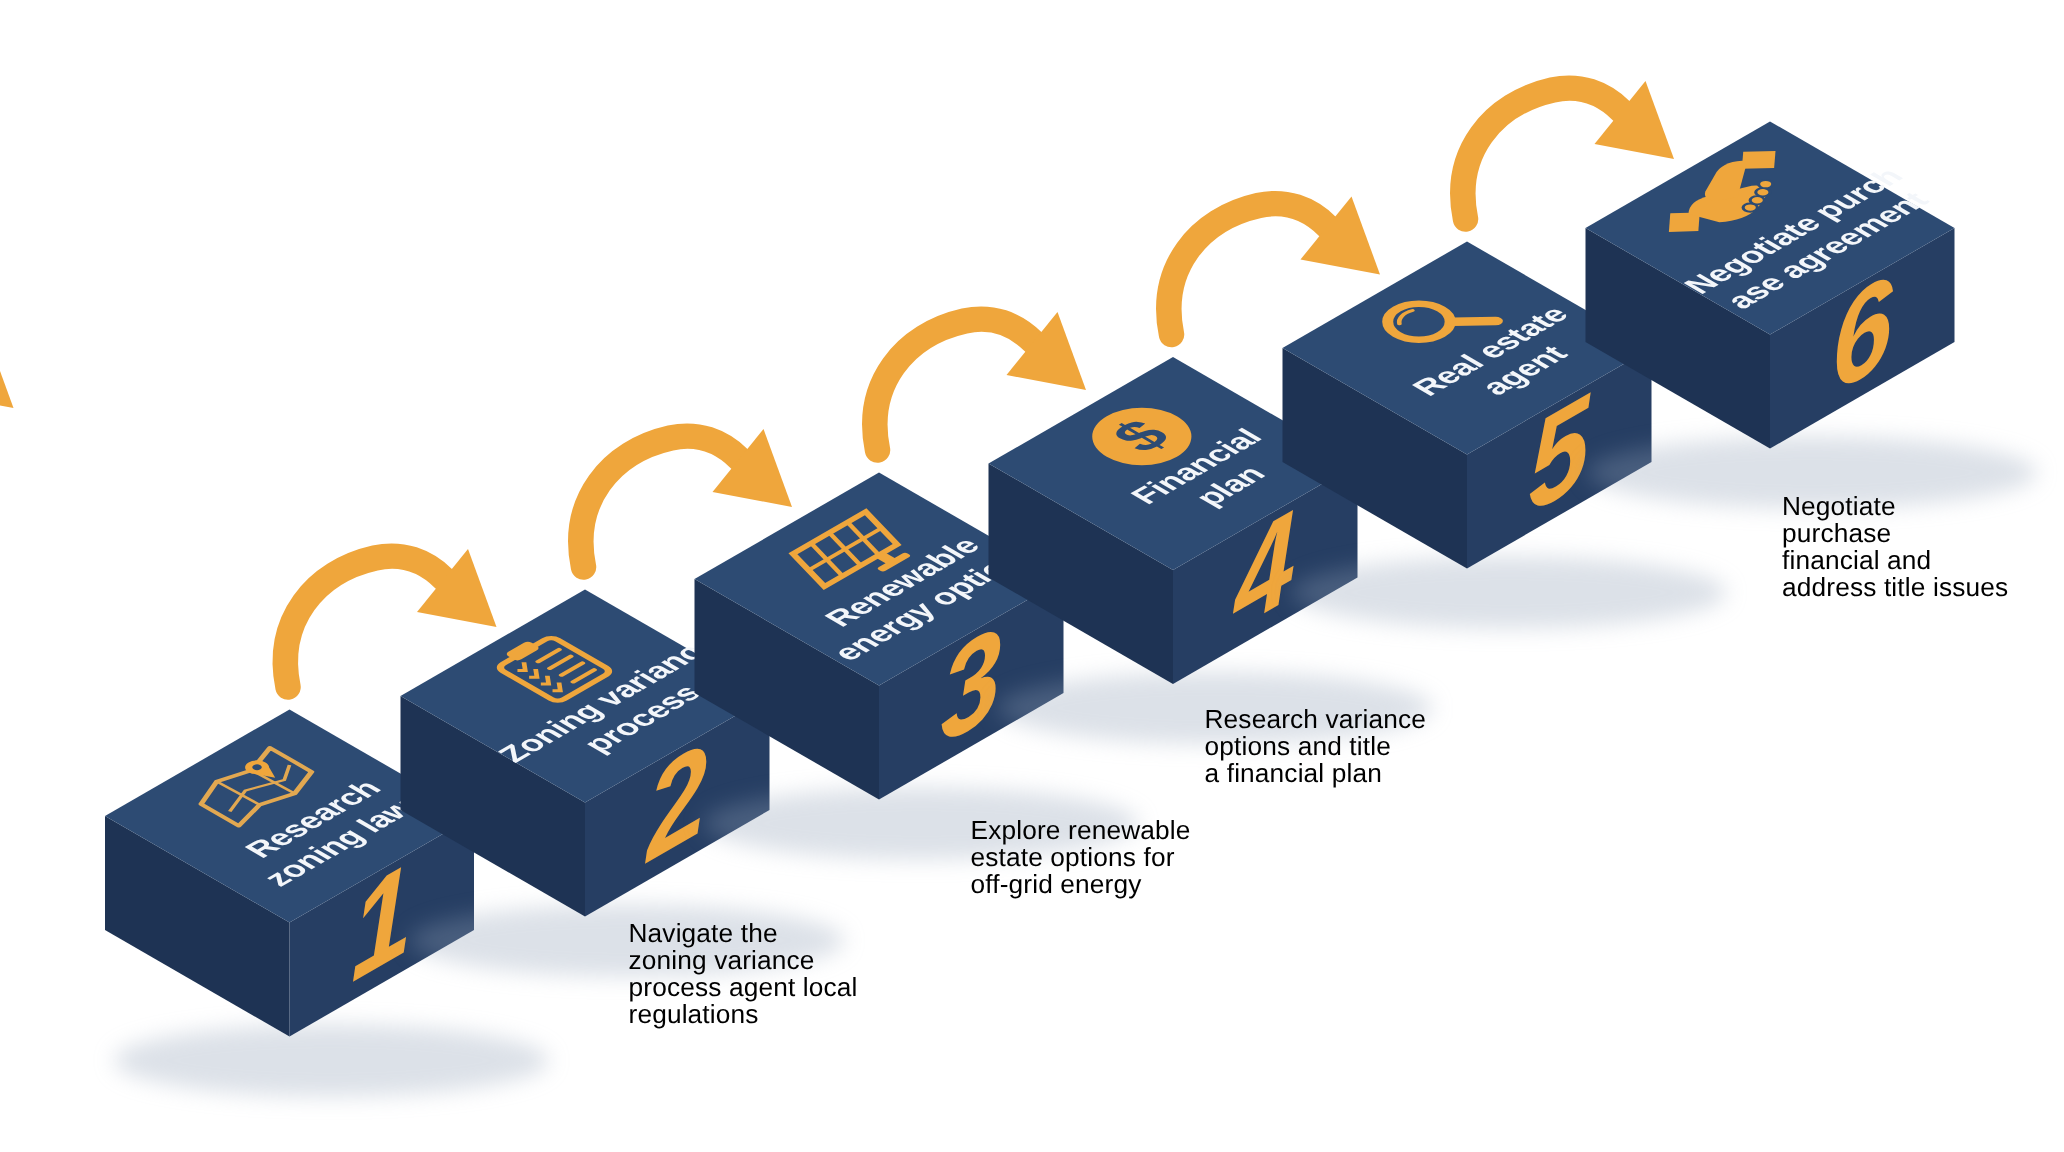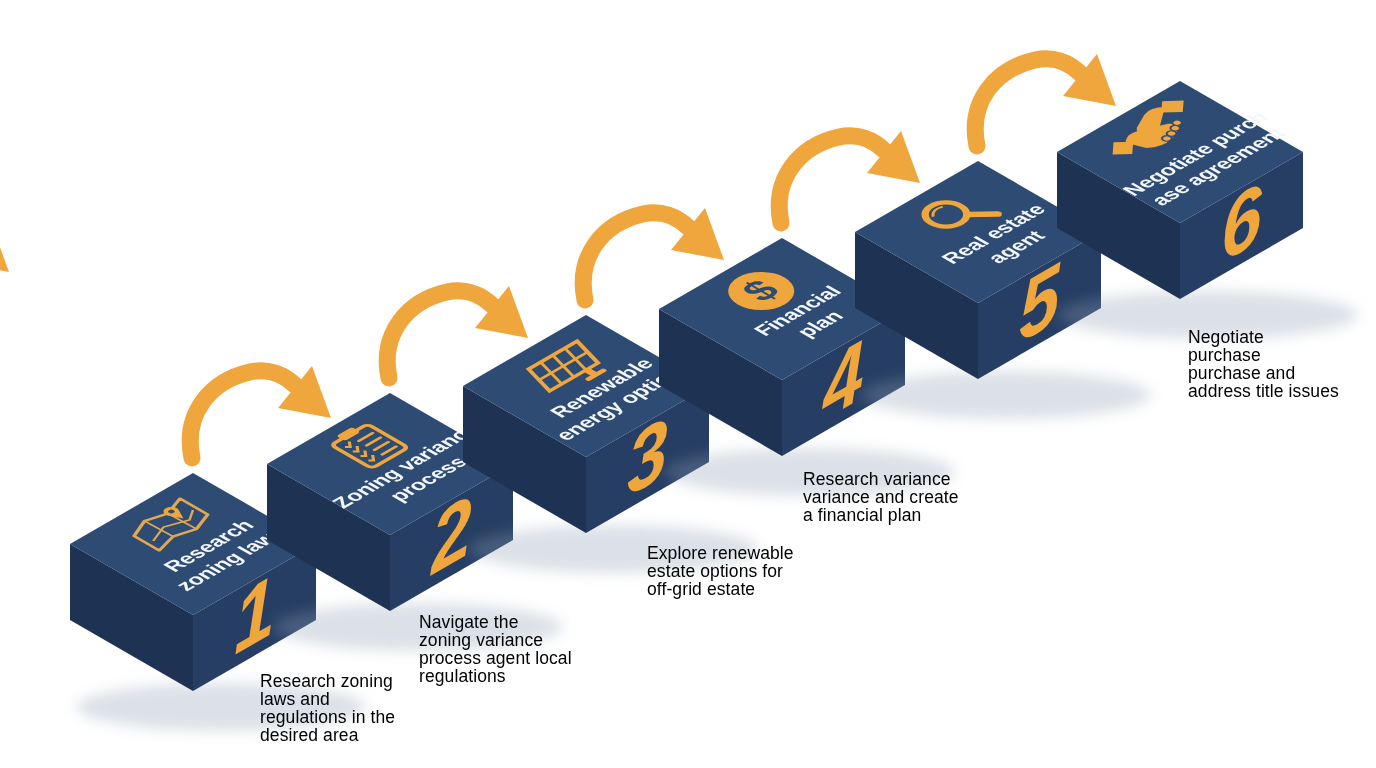--- a/index.html
+++ b/index.html
@@ -173,41 +173,35 @@
       </g>
       <text class="box-label" x="7" y="18">Negotiate purch</text>
       <text class="box-label" x="7" y="44">ase agreement</text>
     </g>
     <g transform="matrix(0.866,-0.5,0,1,1180,223)">
       <text class="box-number" x="71" y="64">6</text>
     </g>
   </g>
 </svg>
 
-  <div class="desc" style="left:260px;top:672px">
-    <div>Research zoning</div>
-    <div>laws and</div>
-    <div>regulations in the</div>
-    <div>desired area</div>
-  </div>
   <div class="desc" style="left:419px;top:613px">
     <div>Navigate the</div>
     <div>zoning variance</div>
     <div>process agent local</div>
     <div>regulations</div>
   </div>
   <div class="desc" style="left:647px;top:544px">
     <div>Explore renewable</div>
     <div>estate options for</div>
-    <div>off-grid estate</div>
+    <div>off-grid energy</div>
   </div>
   <div class="desc" style="left:803px;top:470px">
     <div>Research variance</div>
-    <div>variance and create</div>
+    <div>options and title</div>
     <div>a financial plan</div>
   </div>
   <div class="desc" style="left:1188px;top:328px">
     <div>Negotiate</div>
     <div>purchase</div>
-    <div>purchase and</div>
+    <div>financial and</div>
     <div>address title issues</div>
   </div>
 </div>
 
 </body></html>

